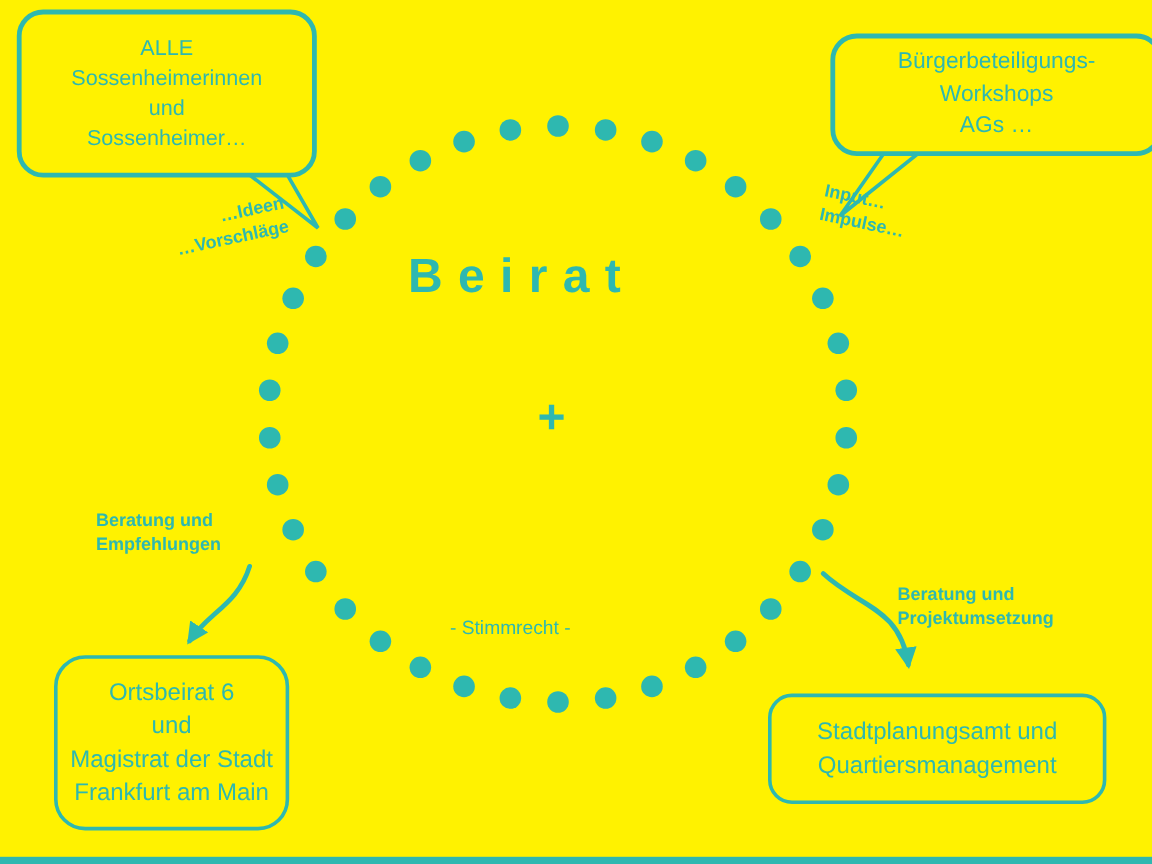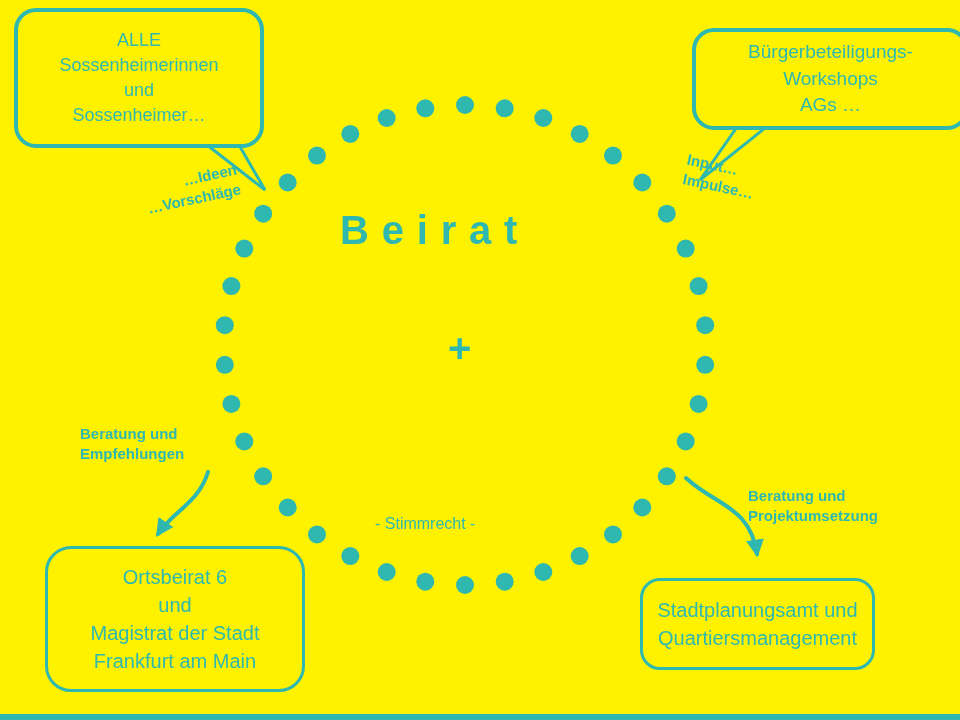--- a/index.html
+++ b/index.html
@@ -49,25 +49,25 @@
   }
   .bubble-top-left{
     left:14px;top:8px;width:250px;height:140px;
     border-radius:22px;font-size:18px;
   }
   .bubble-top-right{
     left:692px;top:28px;width:277px;height:102px;
     border-radius:22px;font-size:19px;
   }
   .box-bottom-left{
-    left:45px;top:546px;width:260px;height:146px;
+    left:45px;top:546px;width:196px;height:146px;
     border-radius:26px;font-size:20px;border-width:3px;
   }
   .box-bottom-right{
-    left:640px;top:578px;width:235px;height:92px;
+    left:640px;top:578px;width:282px;height:92px;
     border-radius:20px;font-size:20px;border-width:3px;
   }
   .title{
     left:340px;top:208px;width:280px;
     font-size:40px;font-weight:bold;letter-spacing:0.32em;
   }
   .col-left{
     left:262px;top:316px;width:190px;
     font-size:19px;line-height:1.42;
   }

